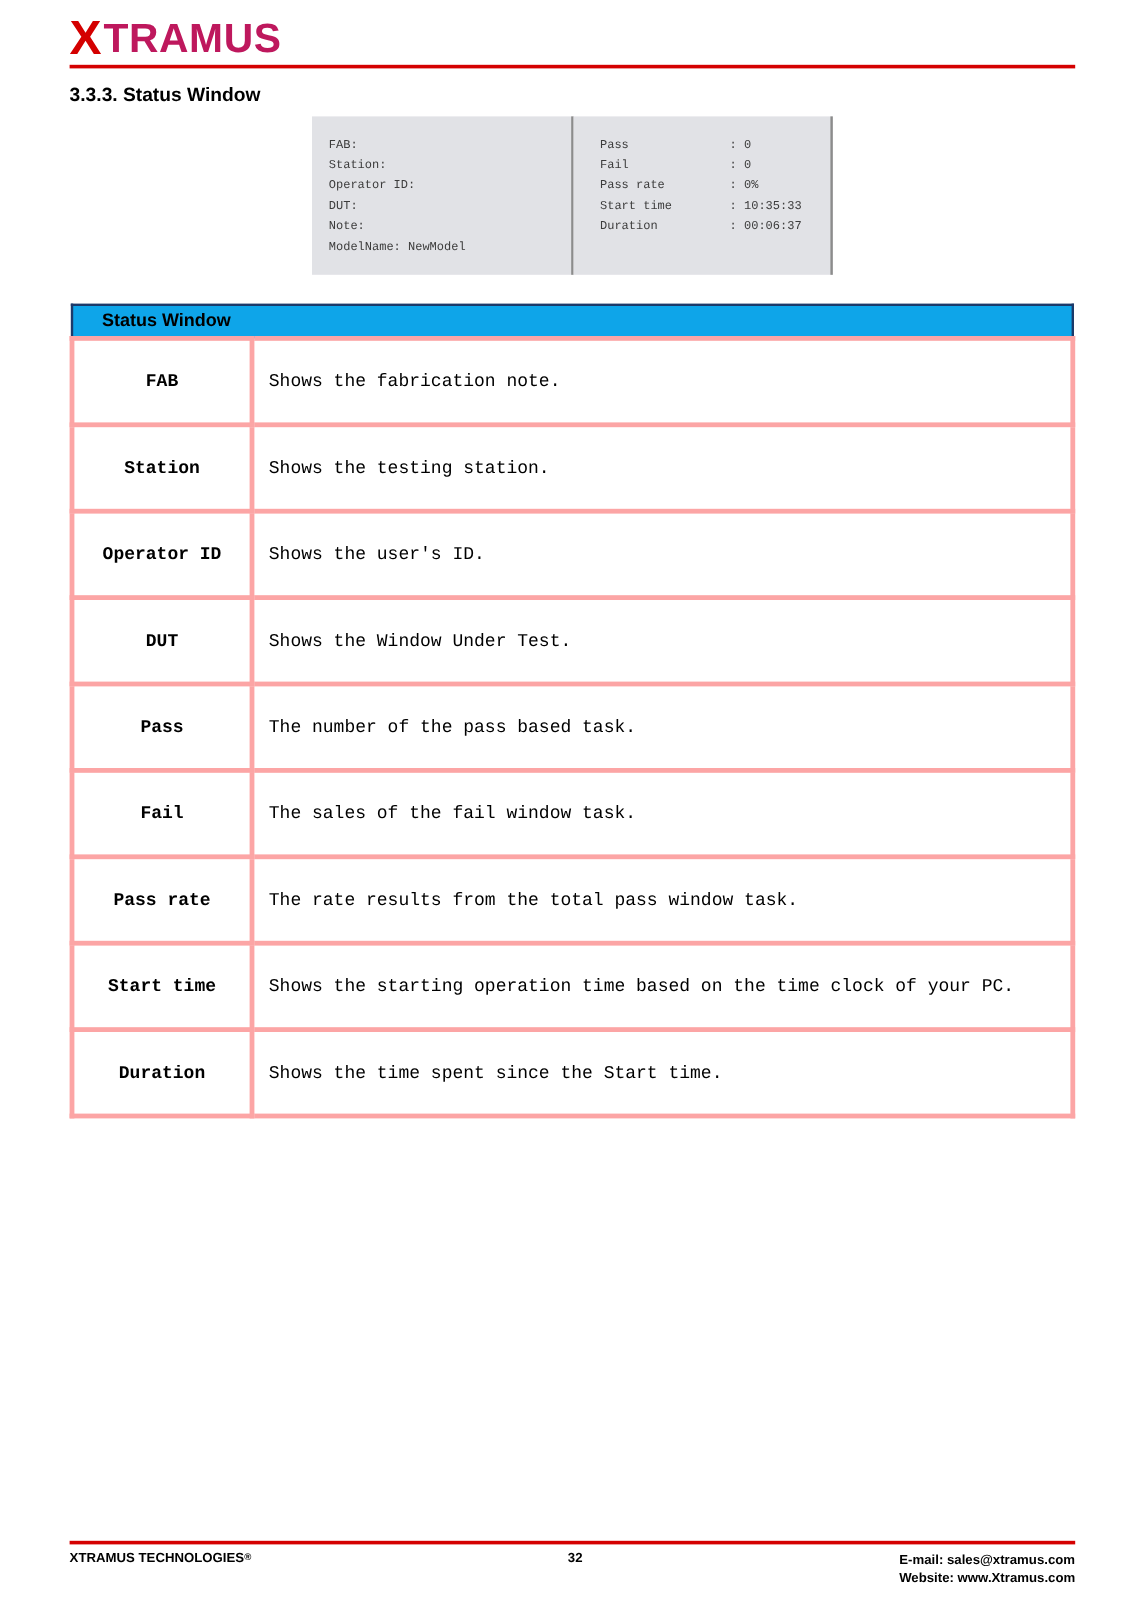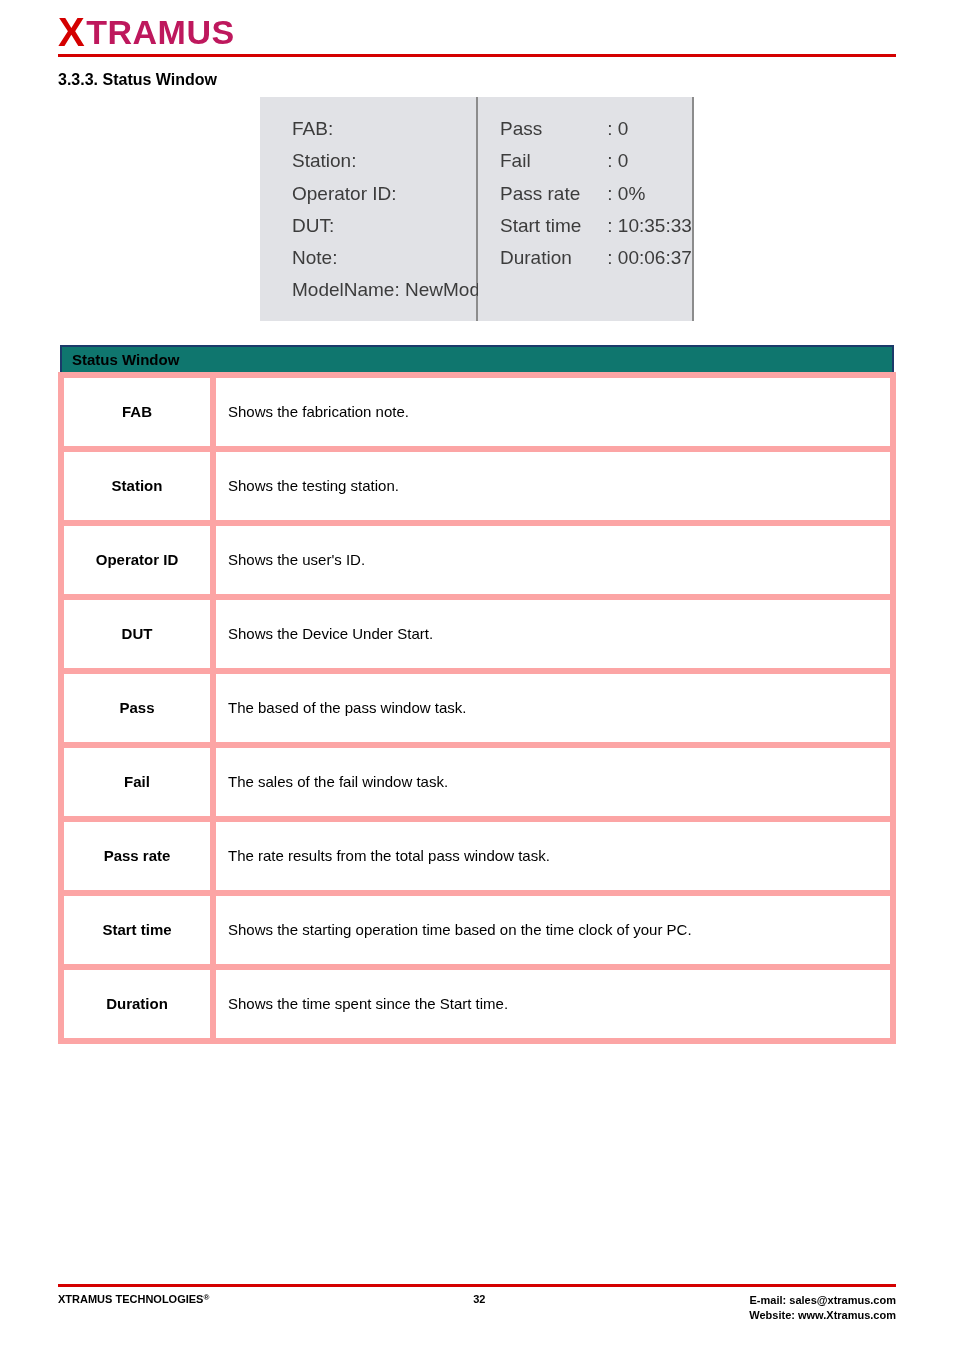--- a/index.html
+++ b/index.html
@@ -52,23 +52,23 @@
   
   .status-boxes {
     display: flex;
     justify-content: center;
     margin-bottom: 24px;
   }
   .sbox {
     background: #e1e2e6;
     border-right: 2px solid #8c8c8c;
     box-sizing: border-box;
-    padding: 16px 14px 14px 32px;
-    font-family: Liberation Sans, sans-serif;
-    font-size: 19px;
+    padding: 16px 14px 14px 14px;
+    font-family: Liberation Mono, monospace;
+    font-size: 10px;
     line-height: 1.7;
     color: #3c3c3c;
   }
   .sbox.left {
     width: 218px;
   }
   .sbox.right {
     width: 216px;
     padding-left: 22px;
   }
@@ -81,33 +81,34 @@
   }
 
   
   .status-table {
     width: 100%;
     border-collapse: collapse;
     border: 2px solid #1b3a6a;
     font-size: 15px;
   }
   .status-table th {
-    background: #0f766e;
+    background: #0ea5e9;
     text-align: left;
     font-weight: bold;
-    padding: 4px 10px;
+    padding: 4px 24px;
     border: 1px solid #1b3a6a;
     border-bottom: 2px solid #1b3a6a;
     font-size: 15px;
   }
   .status-table td {
-    border: 6px solid #fca5a5;
+    border: 4px solid #fca5a5;
     padding: 12px 12px;
     height: 44px;
     vertical-align: middle;
+    font-family: Liberation Mono, monospace;
   }
   .status-table td.key {
     width: 122px;
     font-weight: bold;
     text-align: center;
   }
 
   
   .footer-wrap {
     position: absolute;
@@ -128,21 +129,21 @@
     font-weight: bold;
   }
   .footer .left {
     white-space: nowrap;
   }
   .footer .center {
     flex: 1;
     text-align: center;
   }
   .footer .right {
-    text-align: right;
+    text-align: center;
     white-space: nowrap;
     line-height: 1.35;
   }
   .footer .sup {
     font-size: 8px;
     vertical-align: top;
   }
 </style>
 </head>
 <body>
@@ -206,25 +207,25 @@
       <tr>
         <td class="key">Station</td>
         <td>Shows the testing station.</td>
       </tr>
       <tr>
         <td class="key">Operator ID</td>
         <td>Shows the user's ID.</td>
       </tr>
       <tr>
         <td class="key">DUT</td>
-        <td>Shows the Device Under Start.</td>
+        <td>Shows the Window Under Test.</td>
       </tr>
       <tr>
         <td class="key">Pass</td>
-        <td>The based of the pass window task.</td>
+        <td>The number of the pass based task.</td>
       </tr>
       <tr>
         <td class="key">Fail</td>
         <td>The sales of the fail window task.</td>
       </tr>
       <tr>
         <td class="key">Pass rate</td>
         <td>The rate results from the total pass window task.</td>
       </tr>
       <tr>

